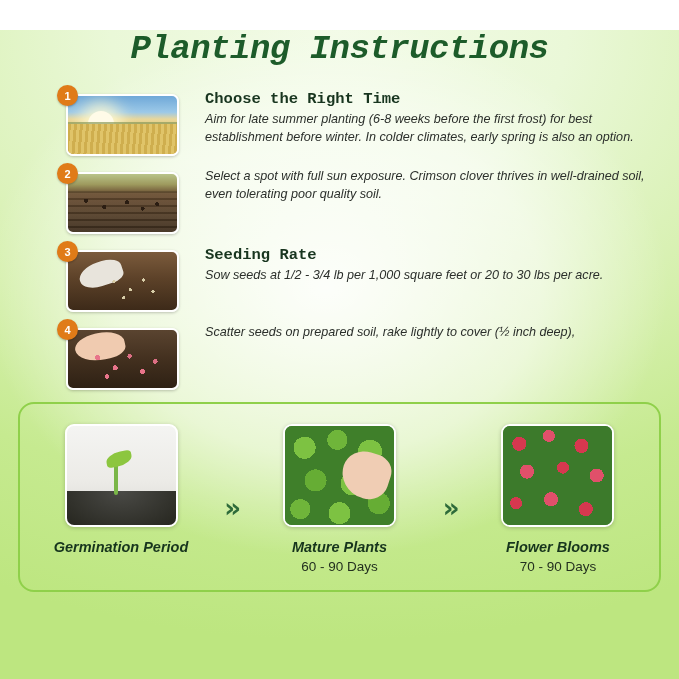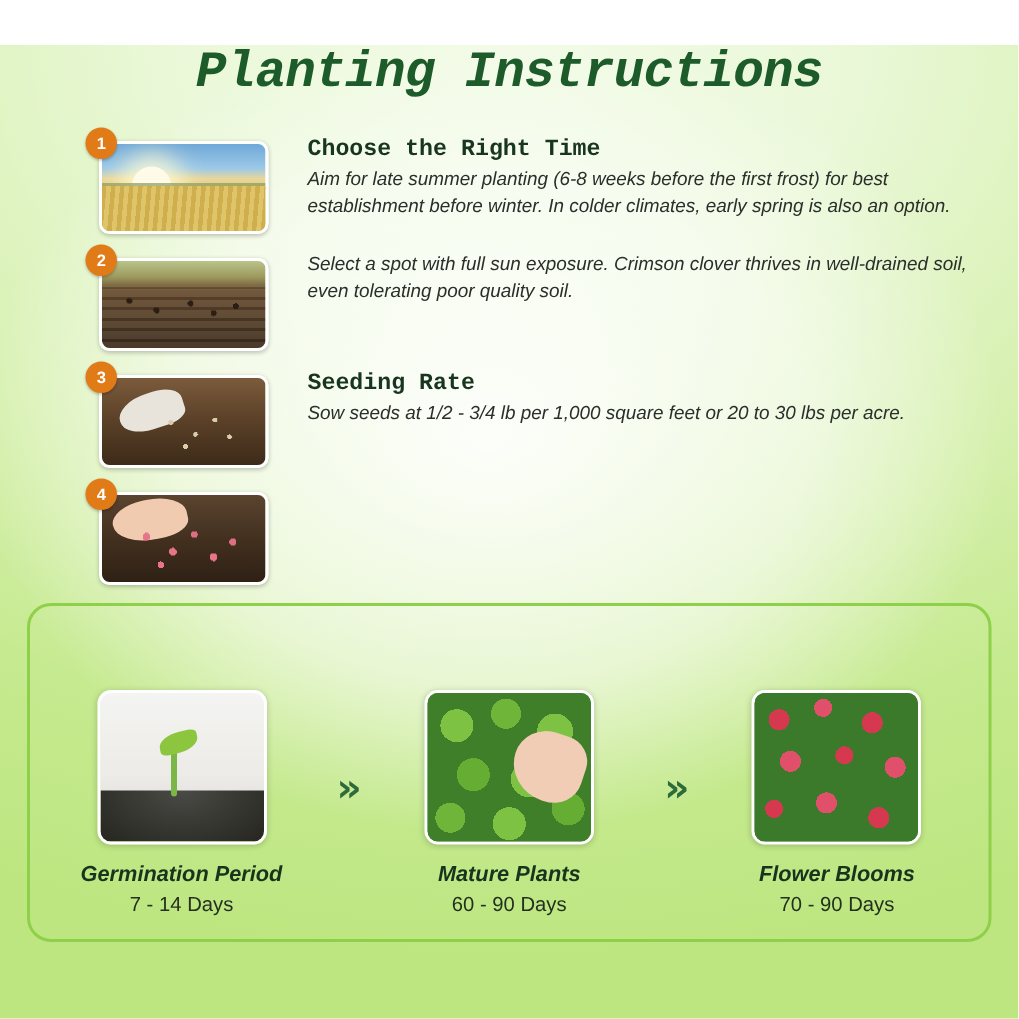--- a/index.html
+++ b/index.html
@@ -134,21 +134,21 @@
   
   .timeline {
     margin: 12px 18px 0 18px;
     border: 2px solid #8fd04a;
     border-radius: 16px;
     padding: 20px 16px 16px 16px;
     display: flex;
     align-items: flex-start;
     justify-content: space-between;
   }
-  .tl-item { width: 170px; text-align: center; margin-top: 36px; }
+  .tl-item { width: 170px; text-align: center; }
   .tl-thumb {
     width: 113px; height: 103px;
     margin: 0 auto;
     border-radius: 9px;
     border: 2px solid #ffffff;
     box-shadow: 0 1px 4px rgba(0,0,0,0.2);
     overflow: hidden;
     position: relative;
   }
   .tl-label {
@@ -264,35 +264,35 @@
 
       <div class="step">
         <div class="thumb-wrap">
           <div class="badge">4</div>
           <div class="thumb img4">
             <div class="palm"></div>
               <div class="pellets"></div>
           </div>
         </div>
         <div class="step-text">
+          <div class="step-body">Scatter seeds on prepared soil, rake lightly to cover (½ inch deep),</div>
         </div>
       </div>
 
     </div>
 
     <div class="timeline">
 
       <div class="tl-item">
         <div class="tl-thumb tl1">
           <div class="soil"></div>
             <div class="sprout"></div>
             <div class="leaf"></div>
         </div>
         <div class="tl-label">Germination Period</div>
-        <div class="tl-value">7 - 14 Days</div>
       </div>
 
       <div class="arrow">»</div>
 
       <div class="tl-item">
         <div class="tl-thumb tl2">
           <div class="clover"></div>
             <div class="hand2"></div>
         </div>
         <div class="tl-label">Mature Plants</div>

